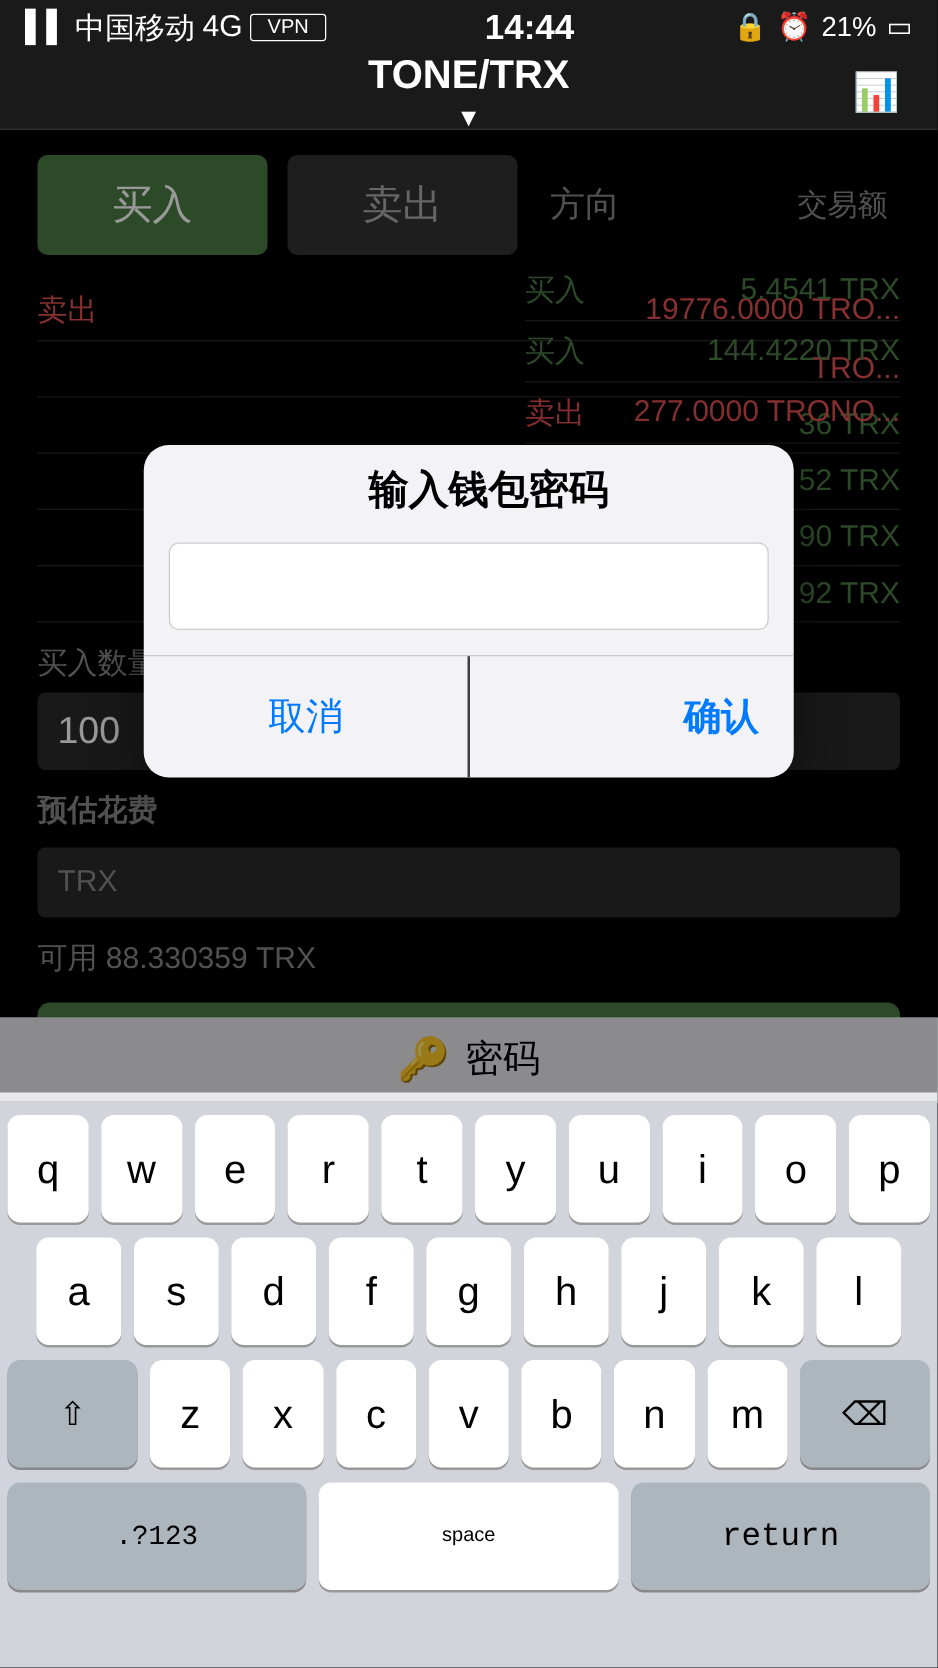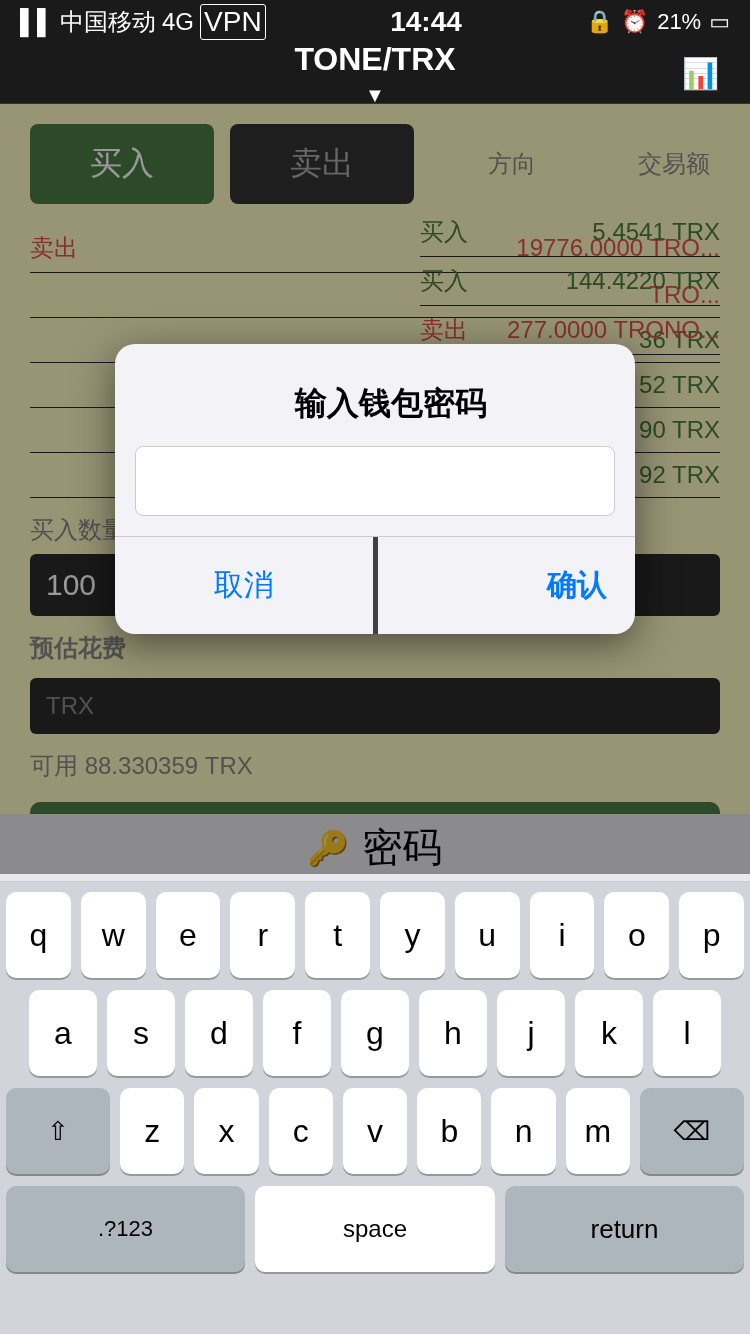--- a/index.html
+++ b/index.html
@@ -49,21 +49,21 @@
     }
     .nav-chart-icon {
       position: absolute;
       right: 30px;
       color: white;
       font-size: 30px;
     }
 
     
     .trading-area {
-      background: #fef9c3;
+      background: #000000;
       padding: 20px 30px;
       height: 770px;
       position: relative;
     }
 
     
     .trade-tabs {
       display: flex;
       gap: 16px;
       margin-bottom: 20px;
@@ -161,21 +161,21 @@
       border-radius: 20px;
       width: 520px;
       overflow: hidden;
       box-shadow: 0 10px 40px rgba(0,0,0,0.5);
     }
     .dialog-title {
       text-align: center;
       font-size: 32px;
       font-weight: 600;
       color: #000;
-      padding: 38px 20px 20px;
+      padding: 14px 20px 20px;
       margin-left: 32px;
     }
     .dialog-input-wrap {
       padding: 0 20px 20px;
     }
     .dialog-input {
       width: 100%;
       height: 70px;
       border: 1px solid #ccc;
       border-radius: 8px;
@@ -189,21 +189,21 @@
       border-top: 1px solid #ccc;
     }
     .dialog-btn-cancel {
       flex: 1;
       padding: 28px;
       text-align: center;
       font-size: 30px;
       color: #007aff;
       background: none;
       border: none;
-      border-right: 5px solid #404040;
+      border-right: 2px solid #404040;
       cursor: pointer;
     }
     .dialog-btn-confirm {
       flex: 1;
       padding: 28px;
       text-align: right;
       font-size: 30px;
       color: #007aff;
       background: none;
       border: none;
@@ -224,21 +224,21 @@
       background: #e8e8ed;
       height: 68px;
       display: flex;
       align-items: center;
       justify-content: center;
       gap: 12px;
       border-bottom: 1px solid #ccc;
     }
     .key-icon { font-size: 34px; }
     .key-label-text {
-      font-size: 40px;
+      font-size: 30px;
       color: #000;
     }
 
     .keyboard-rows {
       padding: 10px 6px 0;
     }
     .key-row {
       display: flex;
       justify-content: center;
       gap: 10px;
@@ -261,35 +261,36 @@
     .key-gray {
       background: #adb5bd;
       color: #000;
       box-shadow: 0 2px 0 #888;
     }
     .key-wide {
       width: 110px;
     }
     .key-wider {
       width: 240px;
+      font-family: Liberation Mono, monospace;
     }
     .key-space {
       flex: 1;
       max-width: 340px;
     }
   </style>
 </head>
 <body>
 
 <div class="status-bar">
   <div class="status-left">
     <span>▌▌</span>
     <span>中国移动</span>
     <span>4G</span>
-    <span style="font-size:28px;border:1px solid white;padding:1px 3px;border-radius:3px;">VPN</span>
+    <span style="font-size:16px;border:1px solid white;padding:1px 13px;border-radius:3px;">VPN</span>
   </div>
   <div class="status-center">14:44</div>
   <div class="status-right">
     <span>🔒</span>
     <span>⏰</span>
     <span>21%</span>
     <span>▭</span>
   </div>
 </div>
 
@@ -301,21 +302,21 @@
   <div class="nav-chart-icon">📊</div>
 </div>
 
 <div class="trading-area">
 
   <div class="trade-tabs">
     <button class="tab-buy">买入</button>
     <button class="tab-sell">卖出</button>
 
     <div style="flex:1; display:flex; justify-content:space-between; align-items:center; padding: 0 10px;">
-      <span style="color:#888;font-size:24px;margin-left:48px;">方向</span>
+      <span style="color:#888;font-size:28px;">方向</span>
       <span style="color:#888;font-size:24px;">交易额</span>
     </div>
   </div>
 
   <div style="margin-bottom:16px;">
     <div class="trade-row">
       <span class="trade-direction-sell">卖出</span>
       <span class="trade-amount-red">19776.0000 TRO...</span>
     </div>
     <div class="trade-row">
@@ -428,17 +429,17 @@
       <div class="key">c</div>
       <div class="key">v</div>
       <div class="key">b</div>
       <div class="key">n</div>
       <div class="key">m</div>
       <div class="key key-gray key-wide" style="font-size:26px;">⌫</div>
     </div>
 
     <div class="key-row">
       <div class="key key-gray key-wider" style="font-size:22px;">.?123</div>
-      <div class="key key-space" style="font-size:24px; min-width:240px;">space</div>
+      <div class="key key-space" style="font-size:16px; min-width:240px;">space</div>
       <div class="key key-gray key-wider" style="font-size:26px;">return</div>
     </div>
   </div>
 </div>
 
 </body></html>

